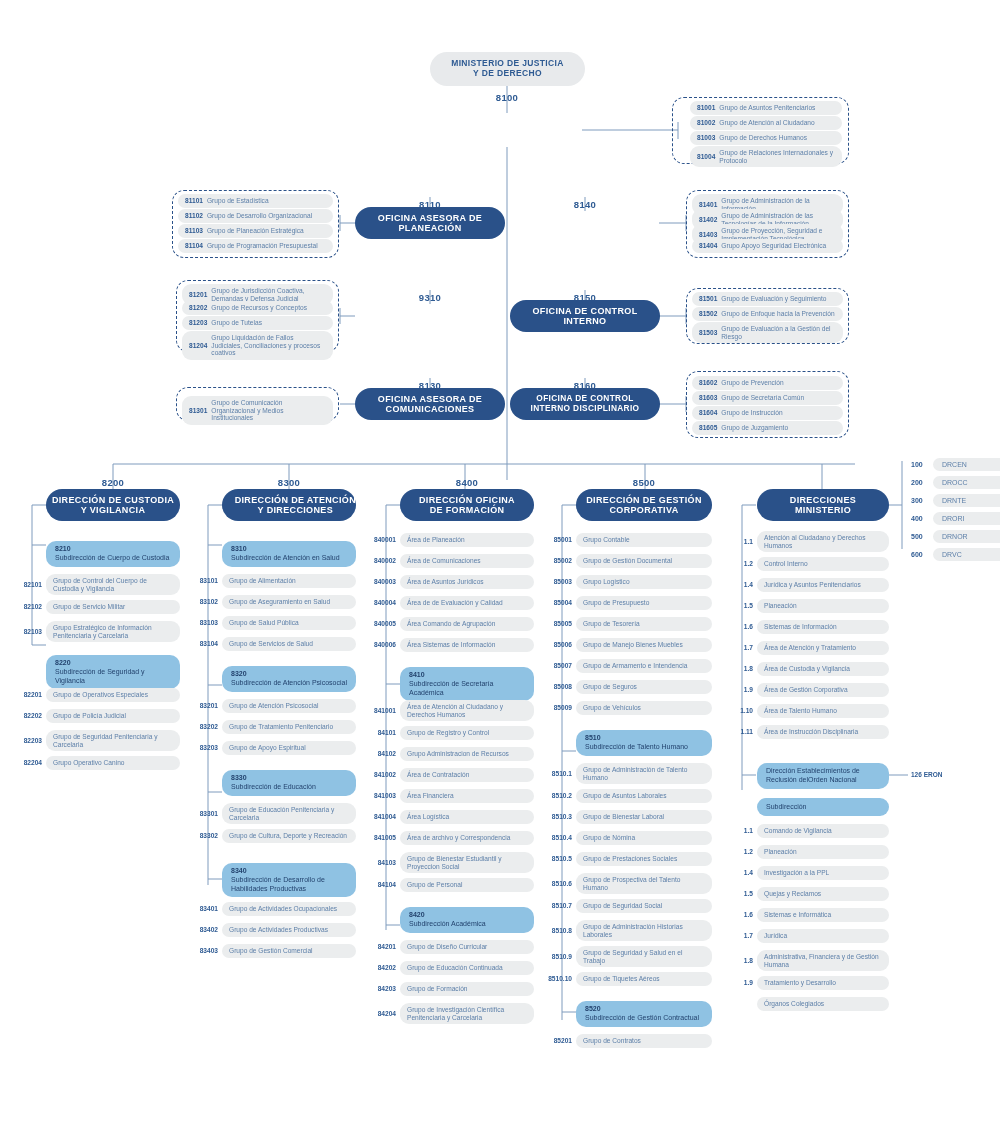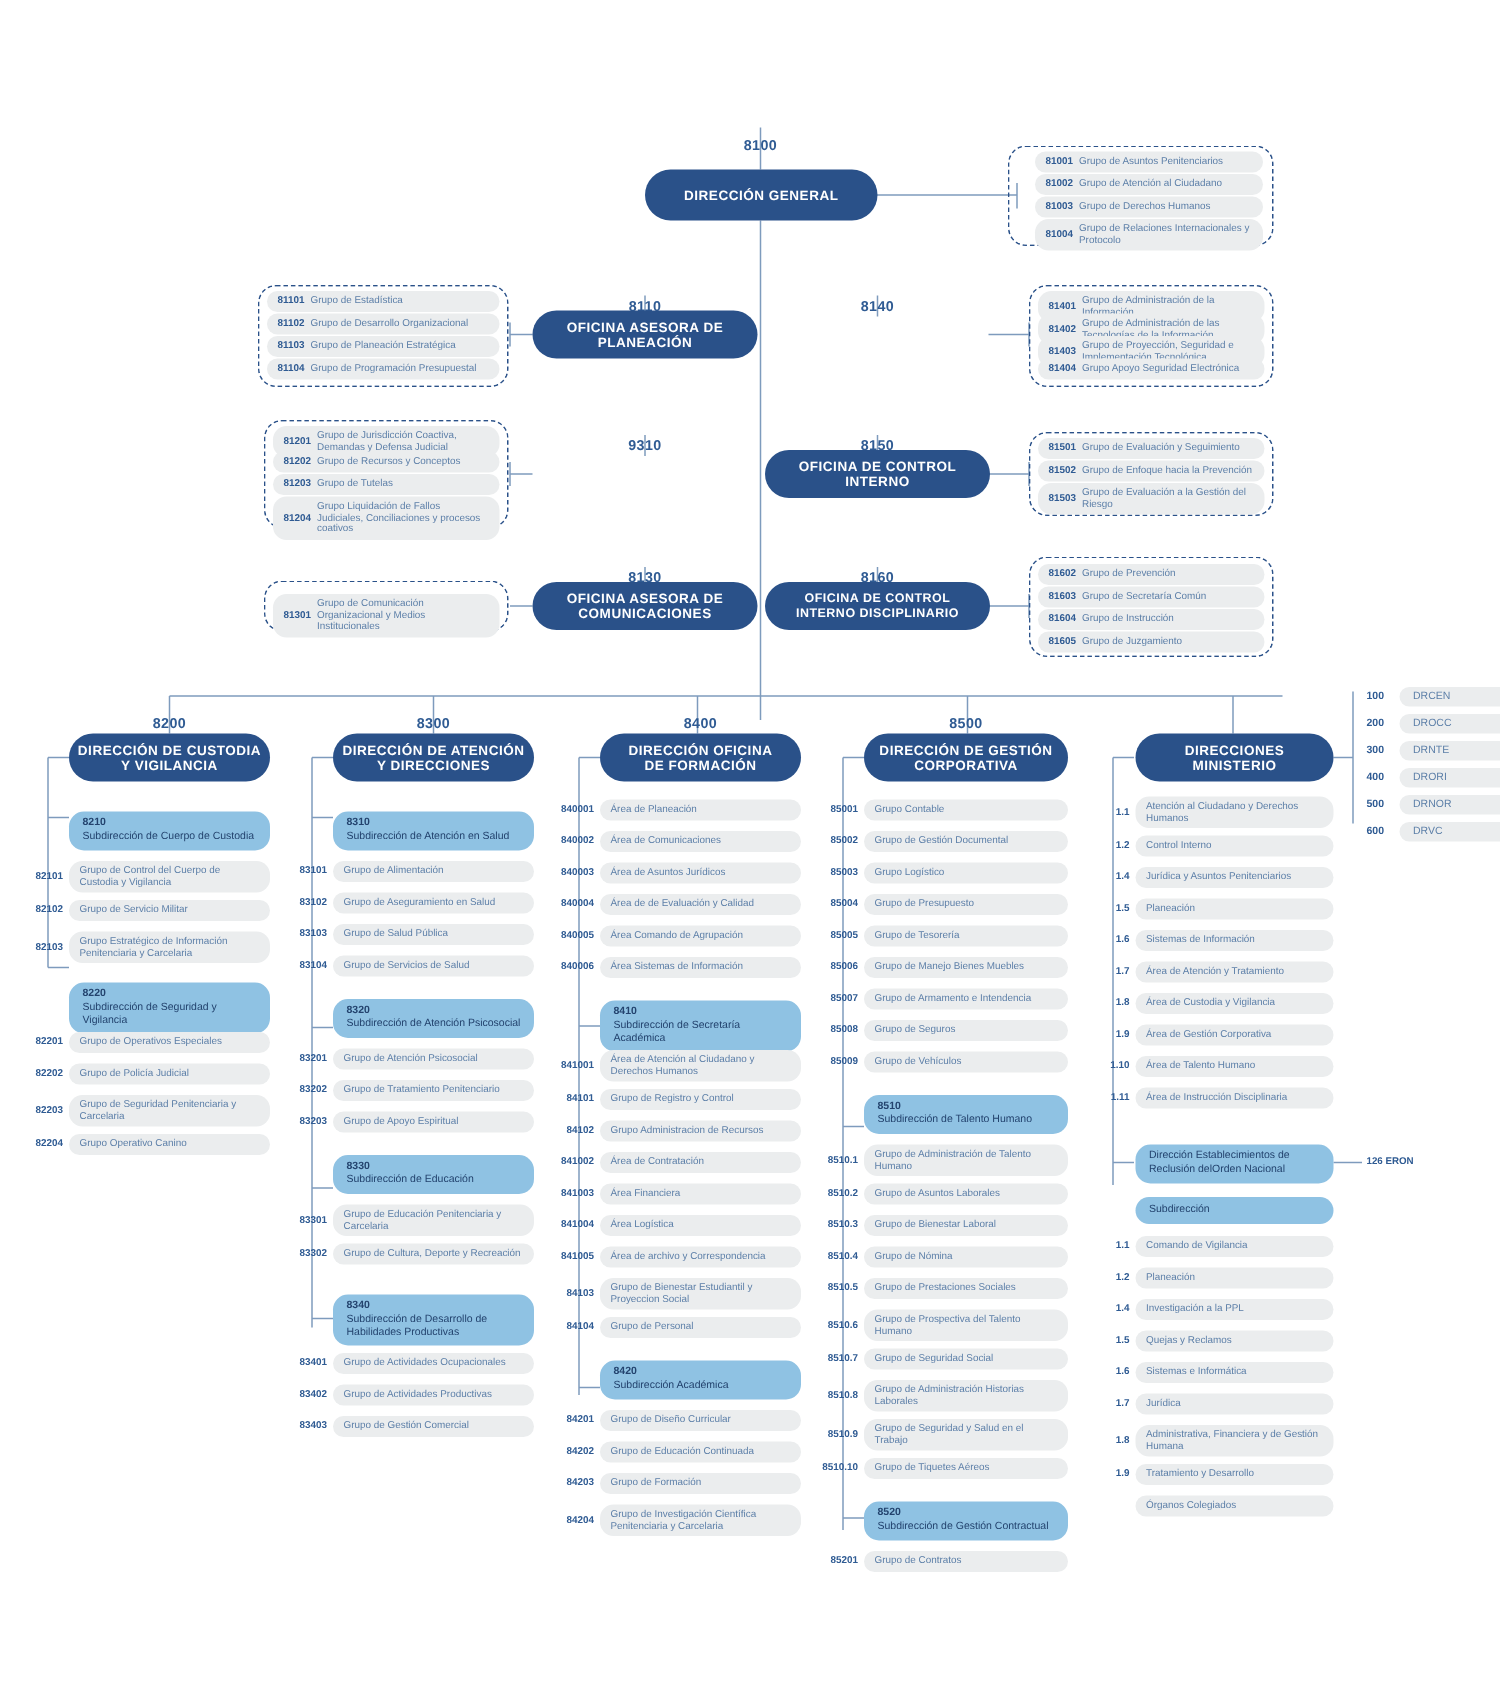--- a/index.html
+++ b/index.html
@@ -163,26 +163,29 @@
       <line x1="742" y1="775" x2="756" y2="775"></line>
 
       <line x1="889" y1="505" x2="902" y2="505"></line>
       <line x1="902" y1="461" x2="902" y2="549"></line>
 
       <line x1="889" y1="775" x2="908" y2="775"></line>
     </g>
   </svg>
 
 
+  <div class="node ministry" style="left:430px; top:52px; width:155px; height:34px;">
+    <div>
+      <div>MINISTERIO DE JUSTICIA</div>
+      <div>Y DE DERECHO</div>
+    </div>
+  </div>
 
   <div class="code-label" style="left:457px; top:92px; width:100px;">8100</div>
 
-  <div class="node dark" style="left:430px; top:113px; width:155px; height:34px;">
-    <span>DIRECCIÓN GENERAL</span>
-  </div>
 
   <div class="dashed" style="left:672px; top:97px; width:177px; height:67px;"></div>
   <div class="pill-row" style="left:690px; top:101px; width:152px;">
     <div class="pill inline-code">
       <b>81001</b>
       <span>Grupo de Asuntos Penitenciarios</span>
     </div>
   </div>
   <div class="pill-row" style="left:690px; top:116px; width:152px;">
     <div class="pill inline-code">
@@ -403,21 +406,21 @@
       </div>
       <div class="pill-row" style="left: 13px; top: 730px; width: 167px;">
         <div class="pcode" style="width: 33px;">82203</div>
         <div class="pill">Grupo de Seguridad Penitenciaria y Carcelaria</div>
       </div>
       <div class="pill-row" style="left: 13px; top: 756px; width: 167px;">
         <div class="pcode" style="width: 33px;">82204</div>
         <div class="pill">Grupo Operativo Canino</div>
       </div>
       <div class="code-label" style="left: 222px; top: 477px; width: 134px;">8300</div>
-      <div class="node dark" style="left: 222px; top: 489px; width: 134px; height: 32px;">
+      <div class="node dark" style="left: 222px; top: 489px; width: 134px; height: 32px; justify-content: flex-end;">
         <div>
           <div>DIRECCIÓN DE ATENCIÓN</div>
           <div>Y DIRECCIONES</div>
         </div>
       </div>
       <div class="sub" style="left: 222px; top: 541px; width: 134px;">
         <span class="sc">8310</span>
         <span class="st">Subdirección de Atención en Salud</span>
       </div>
       <div class="pill-row" style="left: 189px; top: 574px; width: 167px;">

